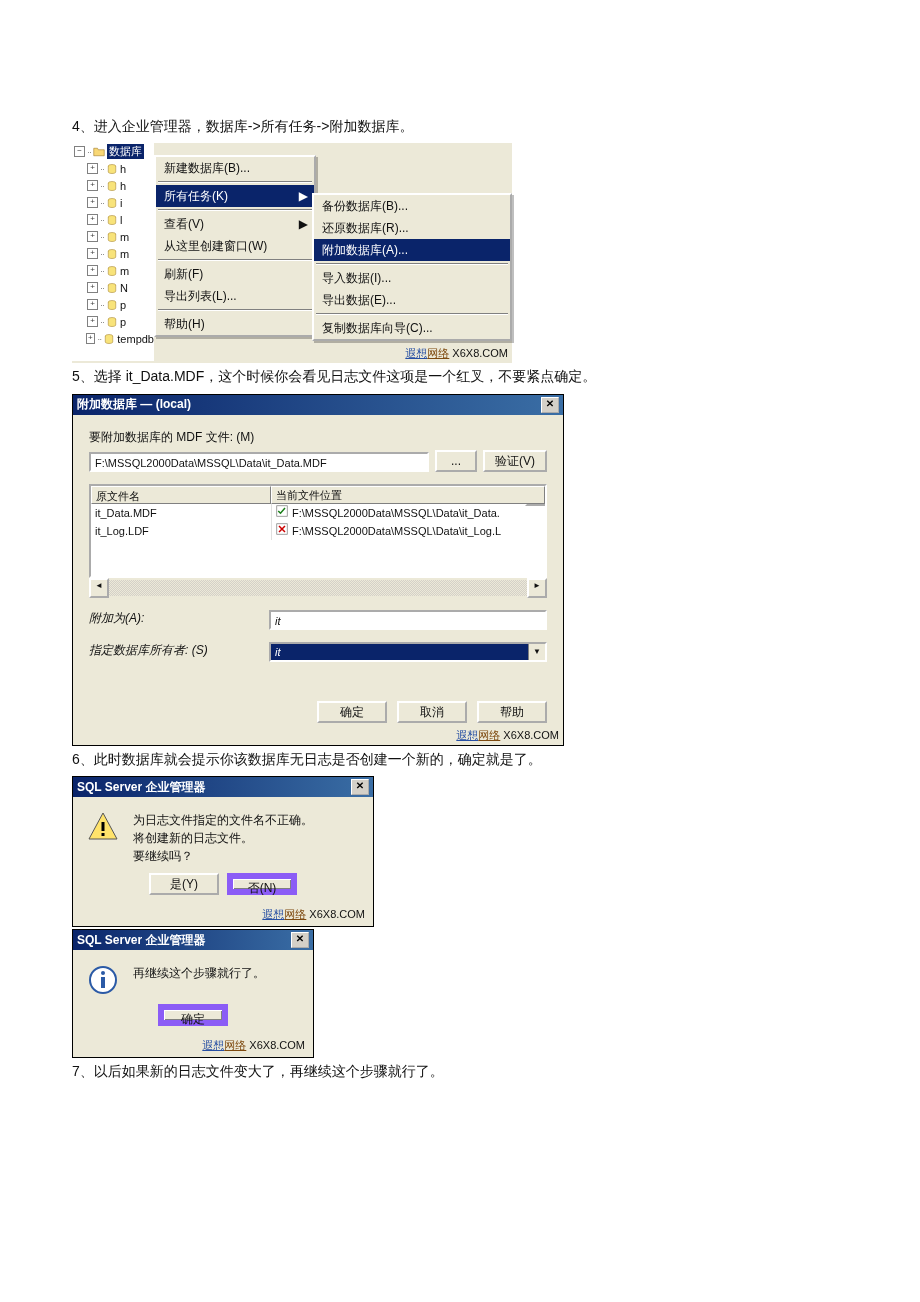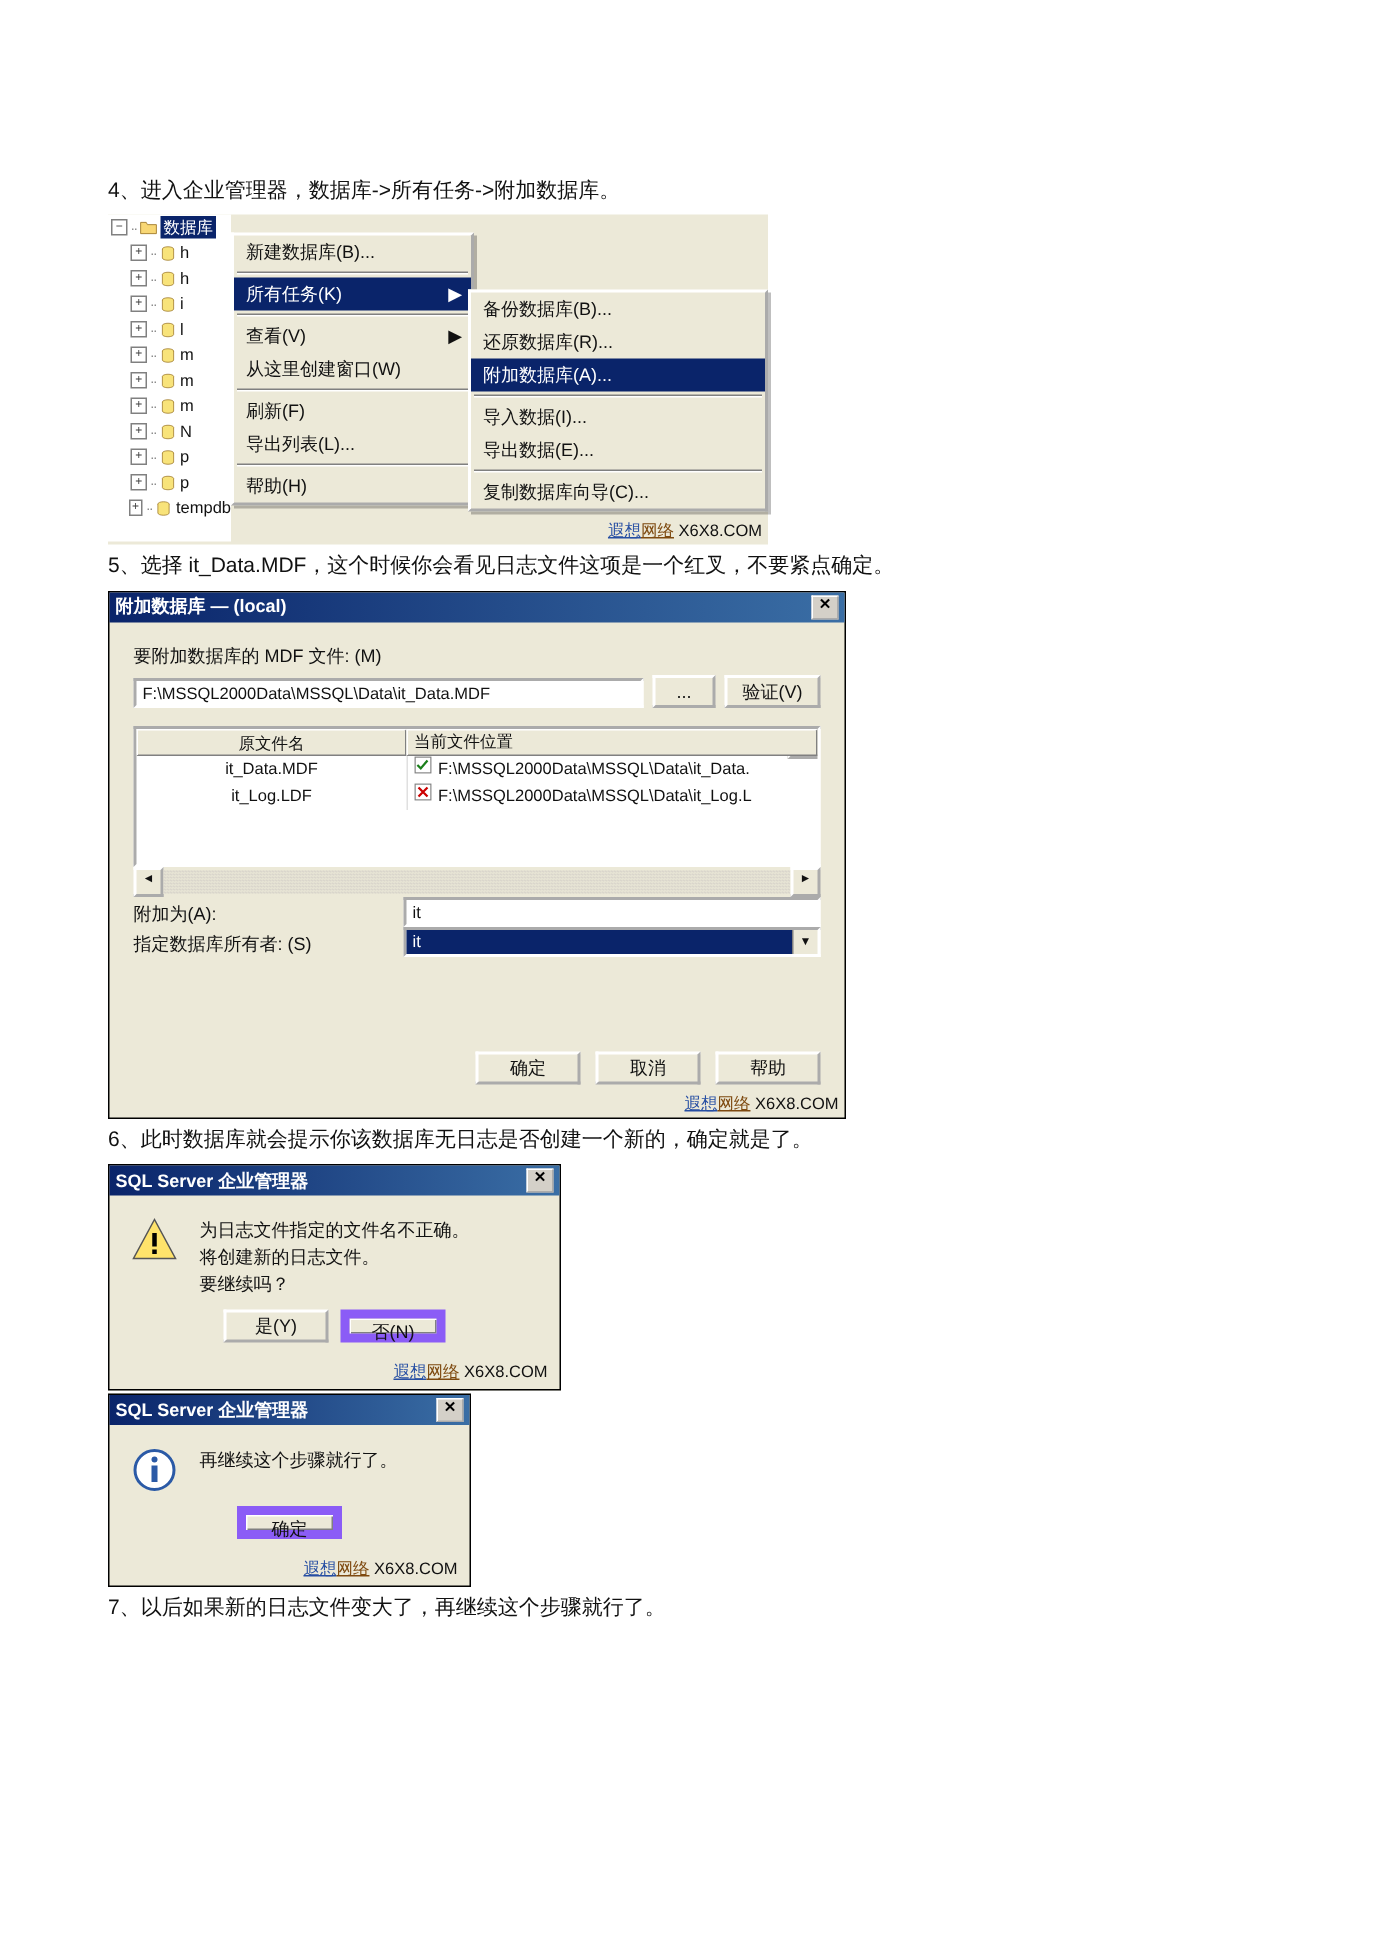--- a/index.html
+++ b/index.html
@@ -39,34 +39,34 @@
   .lab { display: block; margin-bottom: 4px; }
   .row-inline { display: flex; align-items: flex-end; gap: 6px; margin-bottom: 12px; }
   .edit { height: 20px; border: 2px inset #fff; background: #fff; padding: 0 4px; font-family: Tahoma, Arial, sans-serif; font-size: 11px; line-height: 18px; box-sizing: border-box; }
   .btn2k { height: 22px; min-width: 42px; border: 2px outset #fff; background: #ece9d8; font-family: Tahoma, Arial, sans-serif; font-size: 12px; text-align: center; line-height: 18px; padding: 0 10px; box-sizing: border-box; }
   .btn2k.default { border: 6px solid #8b5cf6; box-shadow: inset 1px 1px 0 #fff, inset -1px -1px 0 #808080; }
   .mdfpath { flex: 1; }
 
   .grid { height: 90px; border: 2px inset #fff; background: #fff; overflow: hidden; position: relative; }
   .grid-head, .grid-row { display: flex; font-size: 11px; }
   .grid-head { position: sticky; top: 0; }
-  .grid-h, .grid-c { height: 18px; line-height: 18px; padding: 0 4px; box-sizing: border-box; overflow: hidden; white-space: nowrap; text-align: center; }
+  .grid-h, .grid-c { height: 18px; line-height: 18px; padding: 0 4px; box-sizing: border-box; overflow: hidden; white-space: nowrap; }
   .grid-h { background: #ece9d8; border-right: 1px solid #808080; border-bottom: 1px solid #808080; border-top: 1px solid #fff; border-left: 1px solid #fff; }
   .col1 { width: 180px; }
   .col2 { flex: 1; display: flex; align-items: center; gap: 4px; }
   .grid-c.col2 { border-left: 1px solid #e0e0e0; }
   .scroll-up { position: absolute; right: 0; top: 0; width: 16px; height: 16px; background: #ece9d8; border: 2px outset #fff; font-size: 8px; text-align: center; line-height: 12px; }
   .hscroll { display: flex; align-items: center; }
   .hscroll-btn { width: 16px; height: 16px; background: #ece9d8; border: 2px outset #fff; font-size: 8px; text-align: center; line-height: 12px; }
   .hscroll-track { flex: 1; height: 16px; background: repeating-conic-gradient(#d4d0c8 0% 25%, #ece9d8 0% 50%) 50% / 2px 2px; }
 
   .ico-check { width: 12px; height: 12px; }
   .ico-x { width: 12px; height: 12px; }
 
-  .formrow { display: flex; align-items: flex-end; margin-top: 0; gap: 0; }
+  .formrow { display: flex; align-items: flex-start; margin-top: 12px; gap: 0; font-style: italic; }
   .formrow .lbl { width: 180px; }
   .combo { flex: 1; display: flex; border: 2px inset #fff; height: 20px; background: #fff; box-sizing: border-box; }
   .combo.sel .combo-txt { background: #0a246a; color: #fff; }
   .combo-txt { flex: 1; padding: 0 4px; font-size: 11px; line-height: 16px; }
   .combo-btn { width: 16px; background: #ece9d8; border-left: 1px solid #808080; font-size: 8px; text-align: center; line-height: 16px; }
 
   .dlg-btns { position: absolute; right: 16px; bottom: 22px; display: flex; gap: 10px; }
 
   
   .msgbox { position: relative; border: 1px solid #000; background: #ece9d8; font-family: Tahoma, "MS Sans Serif", Arial, sans-serif; font-size: 12px; margin-bottom: 2px; }

